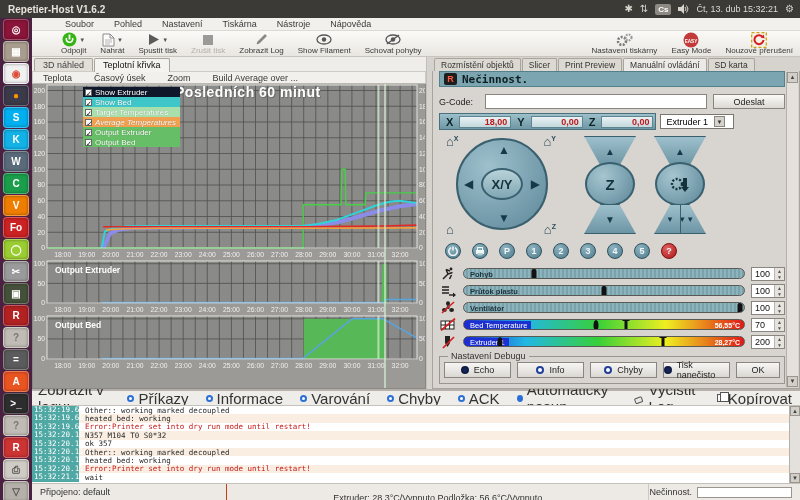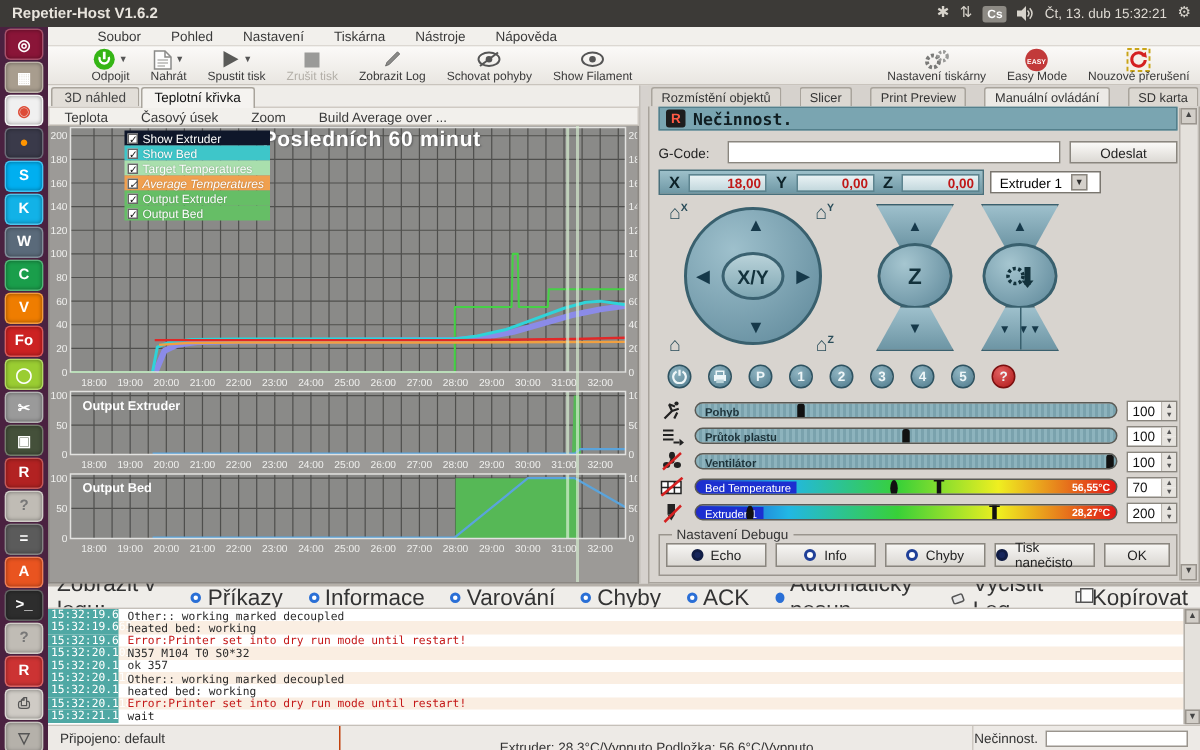--- a/index.html
+++ b/index.html
@@ -50,21 +50,21 @@
   .legend .litem { display:flex; align-items:center; height:10px; padding:0 4px 0 2px; margin-bottom:0px; }
   .legend .cb { width:7px; height:7px; background:#fff; border:1px solid #666; font-size:7px; line-height:7px; color:#111; text-align:center; margin-right:3px; }
   .legend .ltxt { font-size:8px; color:#fff; white-space:nowrap; text-shadow:0 0 1px rgba(0,0,0,.35); }
   .charttitle { position:absolute; left:142px; top:0px; z-index:5; font-size:14px; font-weight:bold; color:#fff; text-shadow:1px 1px 1px #6a6a6a; letter-spacing:.5px; }
   .cursorline { position:absolute; top:0; bottom:0; width:2px; background:rgba(216,240,210,.65); z-index:4; }
 
   
   .rp-header { height:19px; background:linear-gradient(#5b8a9c,#446e7f); display:flex; align-items:center; padding:0 3px 0 8px; border:1px solid #33545f; }
   .rp-header .rp-title { font-family:"DejaVu Sans Mono", monospace; font-weight:bold; font-size:12px; color:#0c1a1e; flex:1; }
   .editbtn { width:26px; height:15px; background:linear-gradient(#fdfdfd,#dededc); border:1px solid #8a8a88; border-radius:2px; display:flex; align-items:center; justify-content:center; }
-  .rp-tabs { display:flex; align-items:flex-end; height:14px; background:#d6d2cd; padding-left:2px;justify-content:space-between; }
+  .rp-tabs { display:flex; align-items:flex-end; height:14px; background:#d6d2cd; padding-left:2px; }
   .rp-tab { font-size:8.5px; color:#333; padding:1px 6px; border:1px solid #a9a49c; border-bottom:none; background:#dcd8d2; border-radius:2px 2px 0 0; margin-right:1px; white-space:nowrap; }
   .rp-tab.active { background:#eceae6; position:relative; top:1px; padding-bottom:2px; }
   .rp-body { flex:1; position:relative; background:#d8d4cf; border:1px solid #a8a39c; border-top:none; padding:0 14px 0 6px; overflow:hidden; }
   .vscroll { position:absolute; right:1px; top:1px; bottom:1px; width:12px; background:#e4e1dc; border-left:1px solid #b5b0a9; display:flex; flex-direction:column; justify-content:space-between; align-items:center; }
   .vscroll .sbtn { width:11px; height:11px; background:#d2cec8; border:1px solid #9a958e; font-size:6px; line-height:9px; text-align:center; color:#444; }
 
   .statusstrip { height:16px; background:#7aa5b1; border:1px solid #54808c; display:flex; align-items:center; gap:5px; padding:0 4px; margin-top:0px; }
   .rlogo { width:13px; height:12px; background:#1d1d1d; border-radius:2px; color:#fff; font-size:9px; font-weight:bold; text-align:center; line-height:12px; }
   .rlogo i { font-style:normal; color:#ff5a45; }
   .statusstrip .stxt { font-family:"DejaVu Sans Mono", monospace; font-weight:bold; font-size:11px; color:#101e22; }
@@ -303,33 +303,33 @@
               <path d="M2 11 L3 8.5 10 1.5 11.5 3 4.5 10 Z" fill="#8a8a88" stroke="#5a5a58" stroke-width=".5"></path>
             </svg>
           </span>
           <span>Zobrazit Log</span>
         </div>
         <div class="tbtn">
           <span class="ticn">
             <svg width="16" height="11" viewBox="0 0 16 11">
               <ellipse cx="8" cy="5.5" rx="7" ry="4.5" fill="none" stroke="#555" stroke-width="1.3"></ellipse>
               <circle cx="8" cy="5.5" r="2.2" fill="#555"></circle>
-              <line x1="2" y1="10" x2="14" y2="1" stroke="#555" stroke-width="1.4"></line>
             </svg>
           </span>
-          <span>Schovat pohyby</span>
+          <span>Show Filament</span>
         </div>
         <div class="tbtn">
           <span class="ticn">
             <svg width="16" height="11" viewBox="0 0 16 11">
               <ellipse cx="8" cy="5.5" rx="7" ry="4.5" fill="none" stroke="#555" stroke-width="1.3"></ellipse>
               <circle cx="8" cy="5.5" r="2.2" fill="#555"></circle>
+              <line x1="2" y1="10" x2="14" y2="1" stroke="#555" stroke-width="1.4"></line>
             </svg>
           </span>
-          <span>Show Filament</span>
+          <span>Schovat pohyby</span>
         </div>
         <div class="tspacer"></div>
         <div class="tbtn">
           <span class="ticn">
             <svg width="17" height="14" viewBox="0 0 17 14">
               <circle cx="6" cy="8" r="4" fill="none" stroke="#7a7a78" stroke-width="2.6" stroke-dasharray="2 1.4"></circle>
               <circle cx="12.5" cy="4.5" r="3" fill="none" stroke="#9a9a98" stroke-width="2.2" stroke-dasharray="1.6 1.2"></circle>
             </svg>
           </span>
           <span>Nastavení tiskárny</span>

